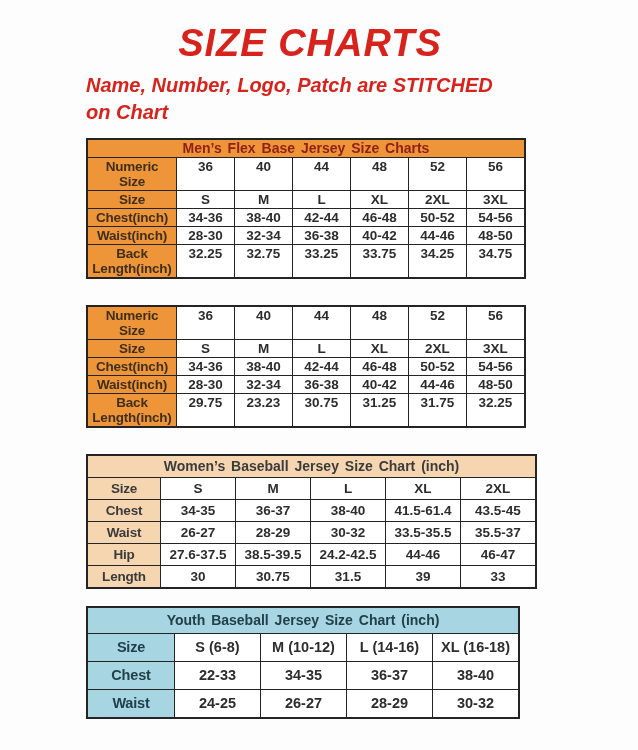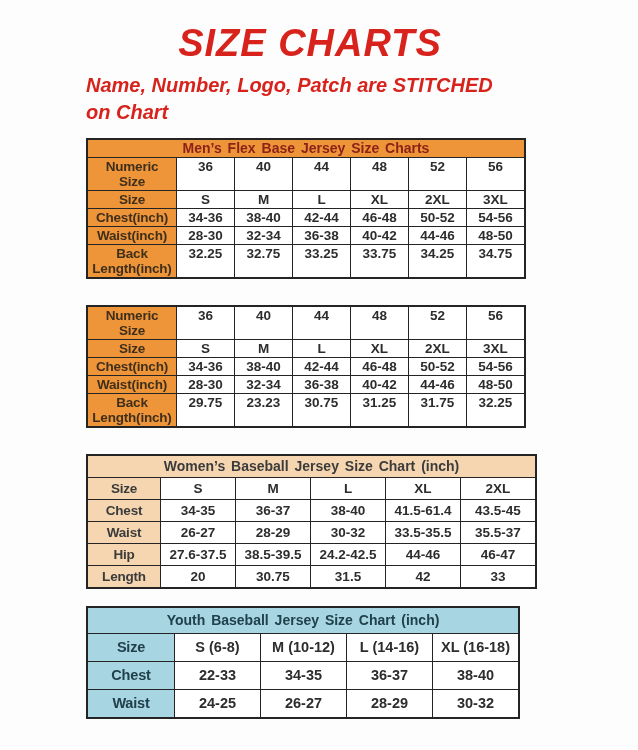--- a/index.html
+++ b/index.html
@@ -220,24 +220,24 @@
           <tr>
             <td class="lbl">Hip</td>
             <td class="val">27.6-37.5</td>
             <td class="val">38.5-39.5</td>
             <td class="val">24.2-42.5</td>
             <td class="val">44-46</td>
             <td class="val">46-47</td>
           </tr>
           <tr>
             <td class="lbl">Length</td>
-            <td class="val">20</td>
+            <td class="val">30</td>
             <td class="val">30.75</td>
             <td class="val">31.5</td>
-            <td class="val">42</td>
+            <td class="val">39</td>
             <td class="val">33</td>
           </tr>
         </tbody>
       </table>
       <table class="size-table t-youth" style="--head-bg: #a8d5e2; --title-color: #20404c; --label-color: #20404c;">
         <tbody>
           <tr>
             <td colspan="5" class="tbl-title">Youth Baseball Jersey Size Chart (inch)</td>
           </tr>
           <tr>

